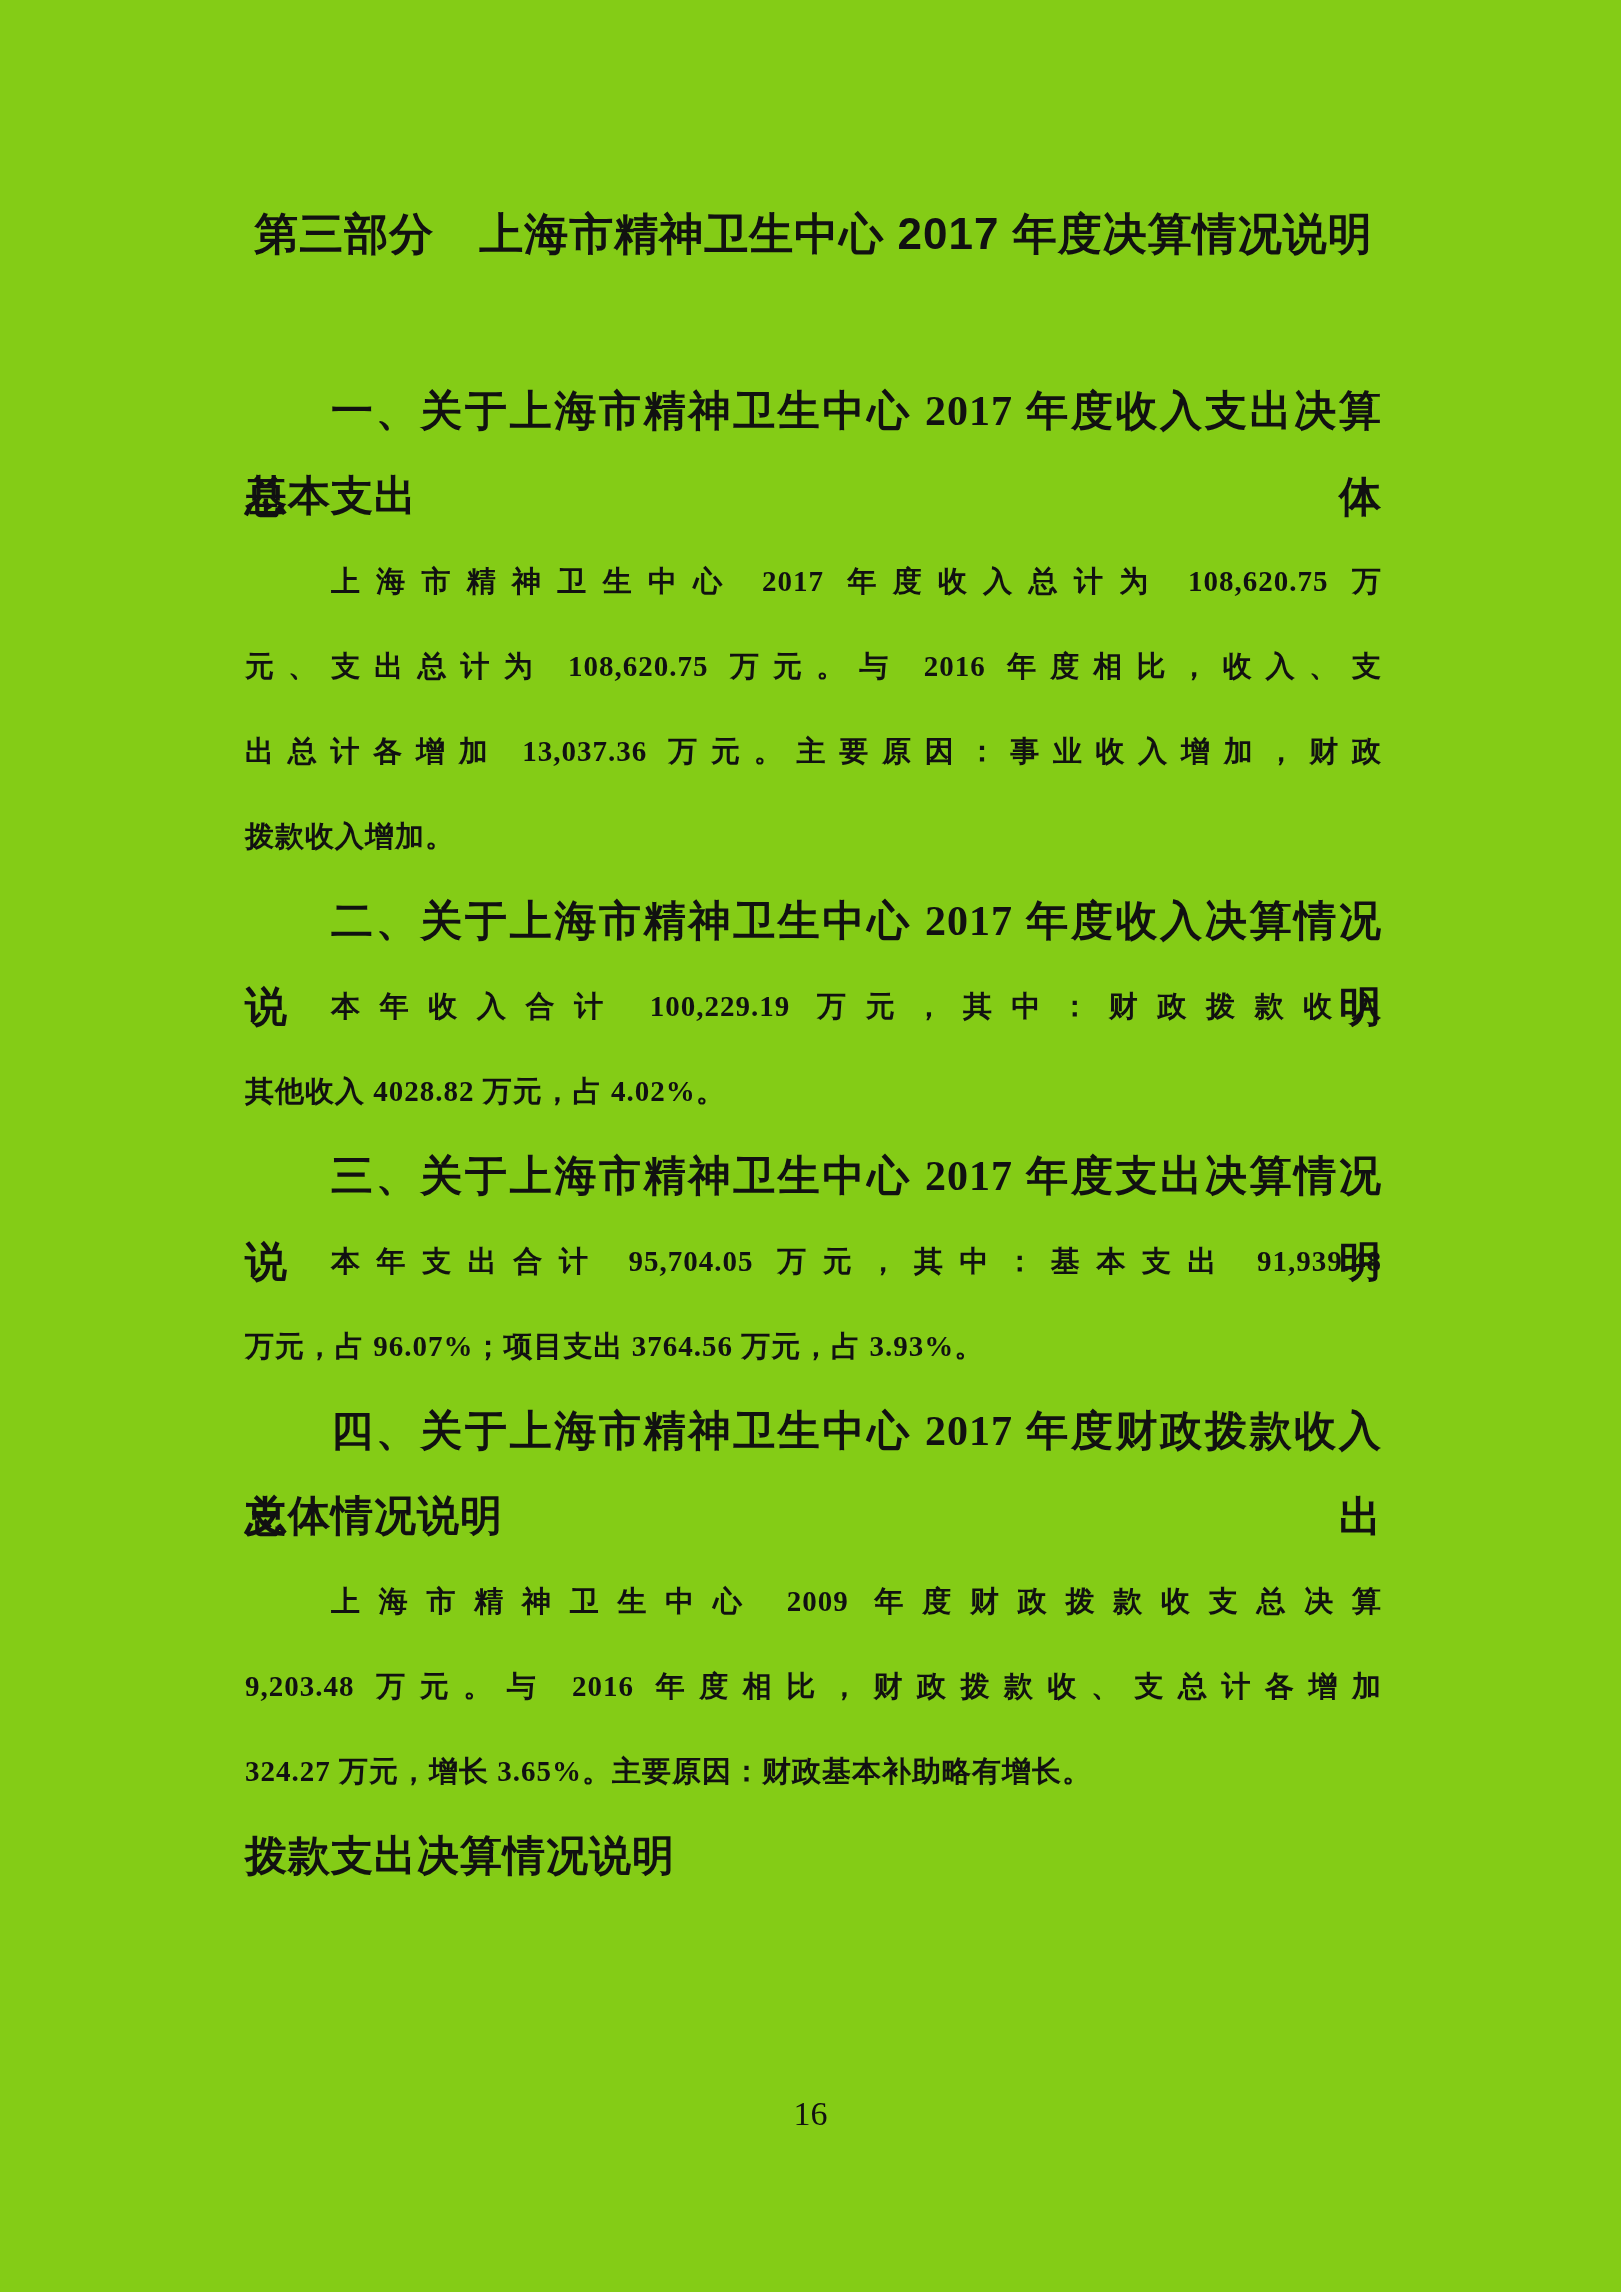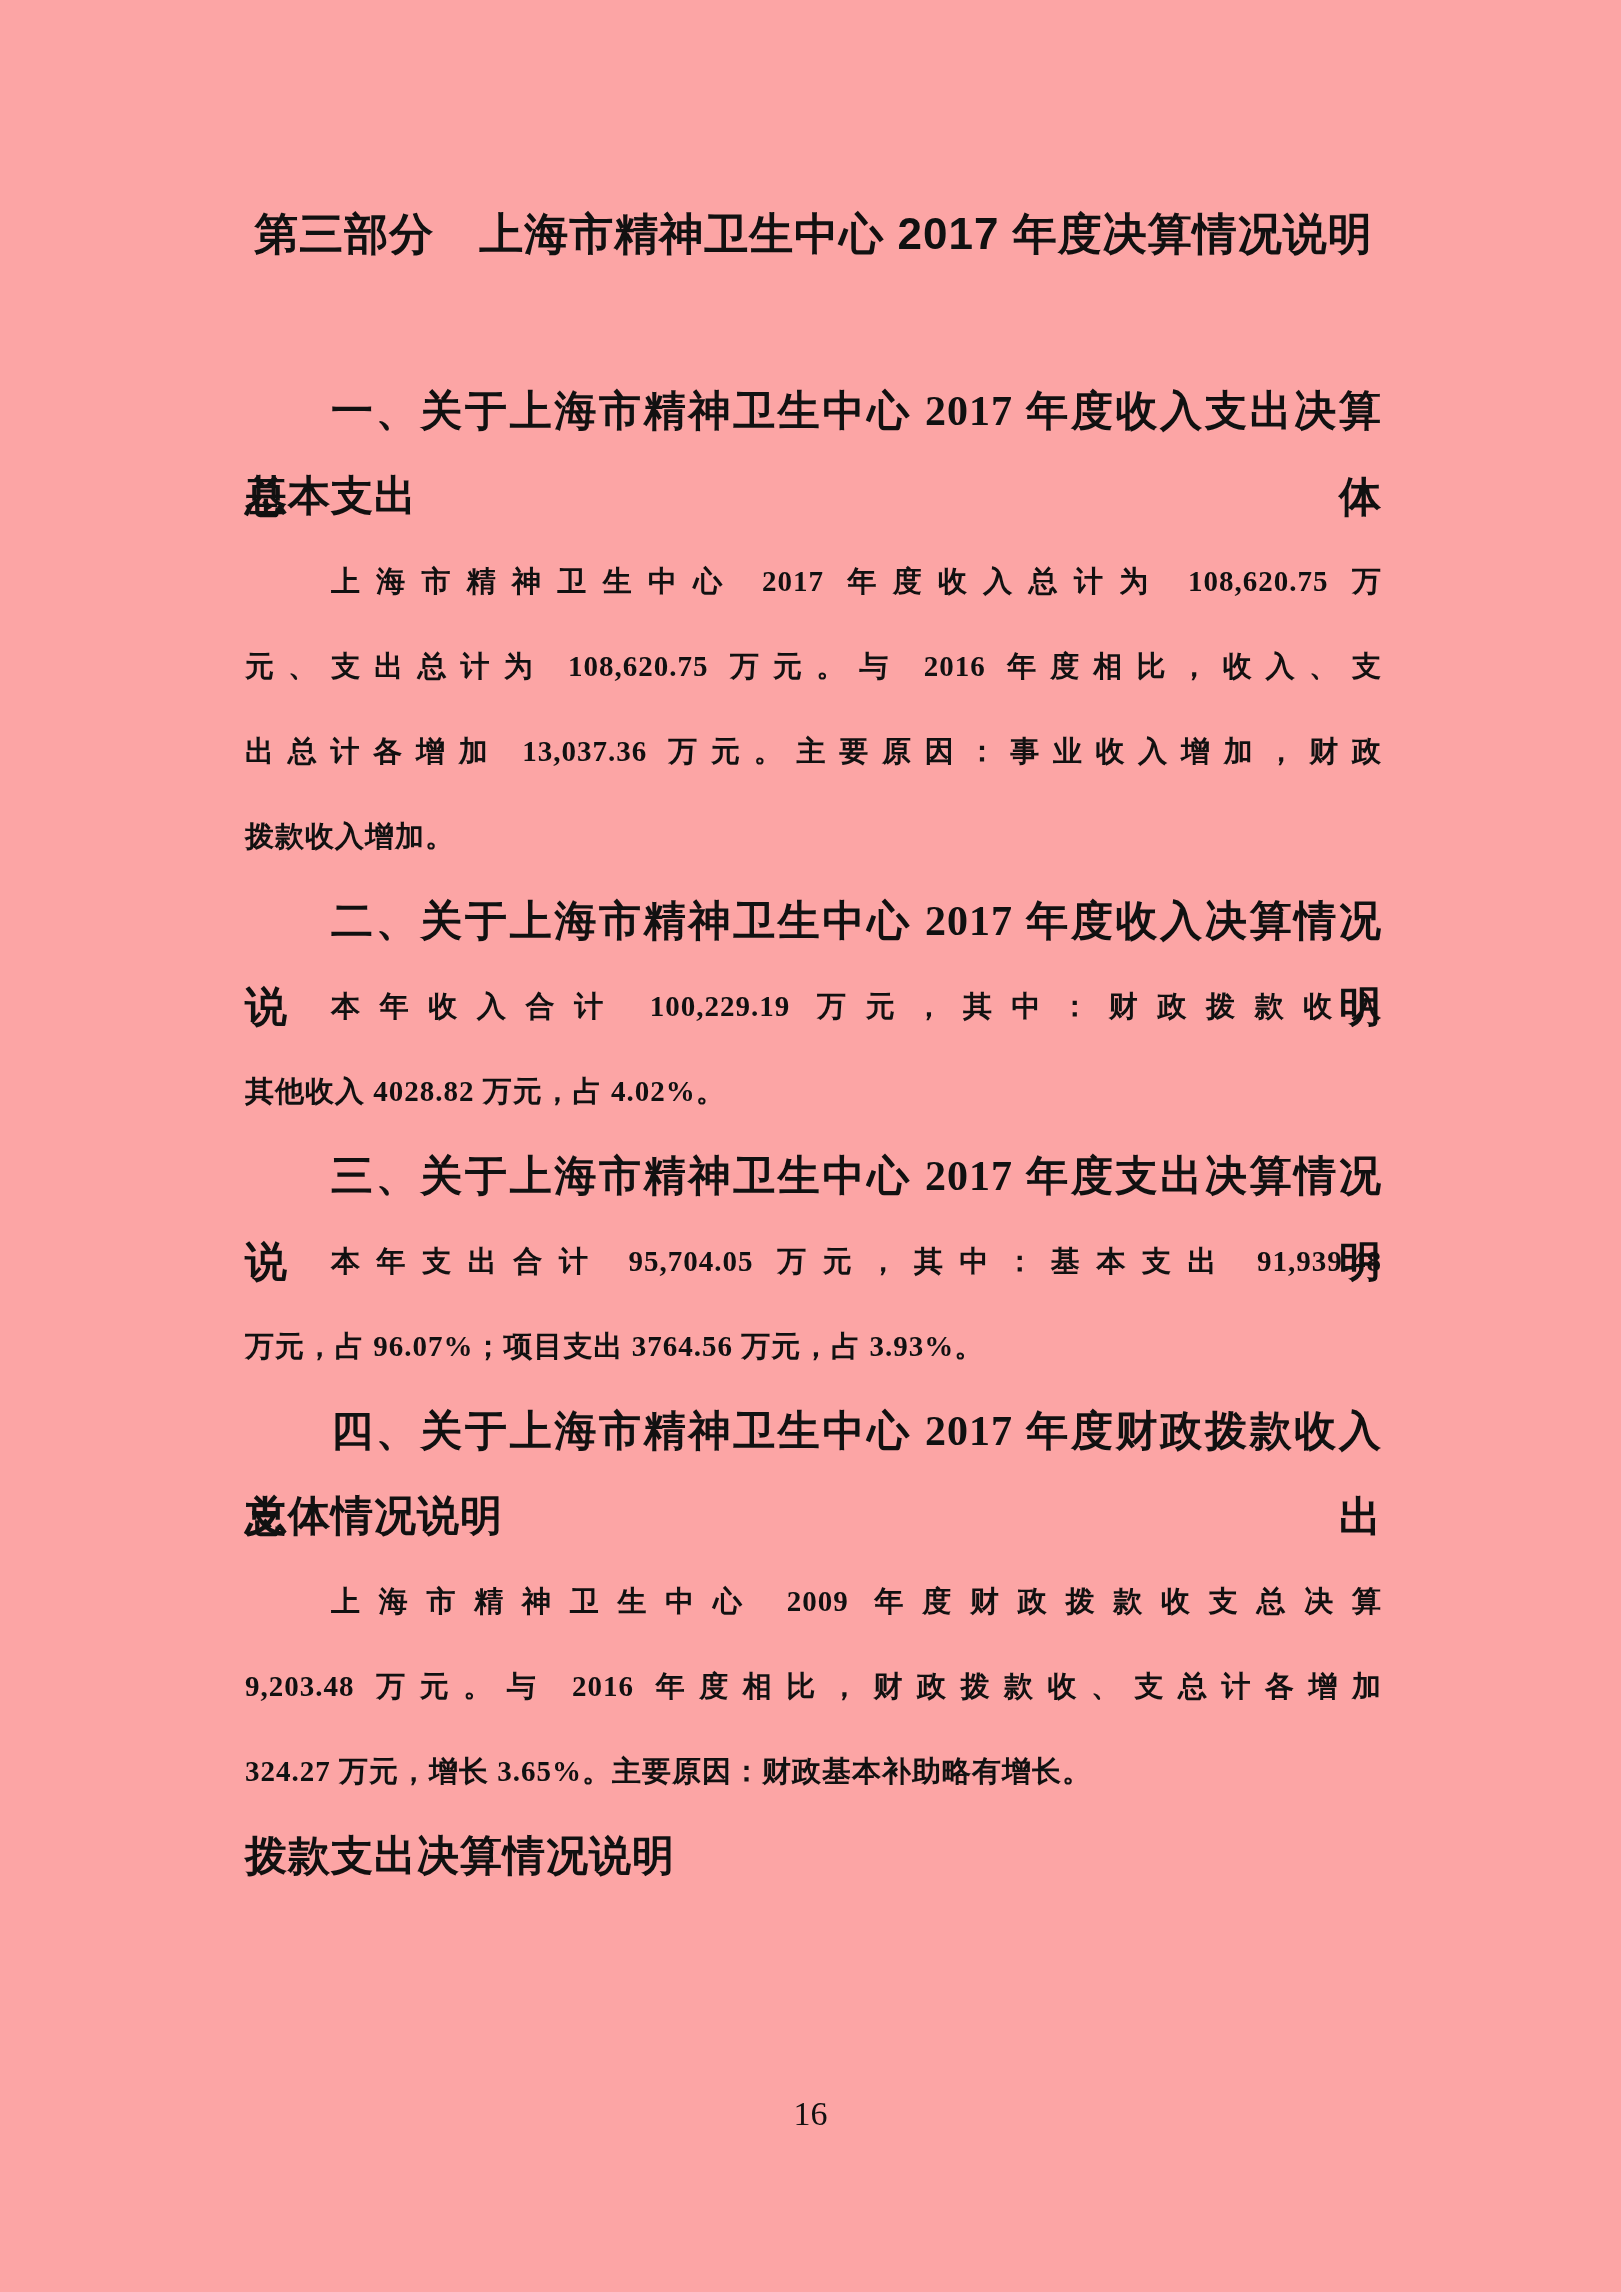--- a/index.html
+++ b/index.html
@@ -5,21 +5,21 @@
   html, body {
     margin: 0;
     padding: 0;
     background: #9c9c9c;
   }
   .page {
     position: relative;
     width: 1621px;
     height: 2293px;
     margin: 0 auto;
-    background: #fca5a5;
+    background: #84cc16;
     color: #111111;
     overflow: hidden;
     font-family: "Liberation Serif", serif;
   }
   .doc-title {
     position: absolute;
     top: 202px;
     left: 245px;
     width: 1137px;
     margin: 0;

